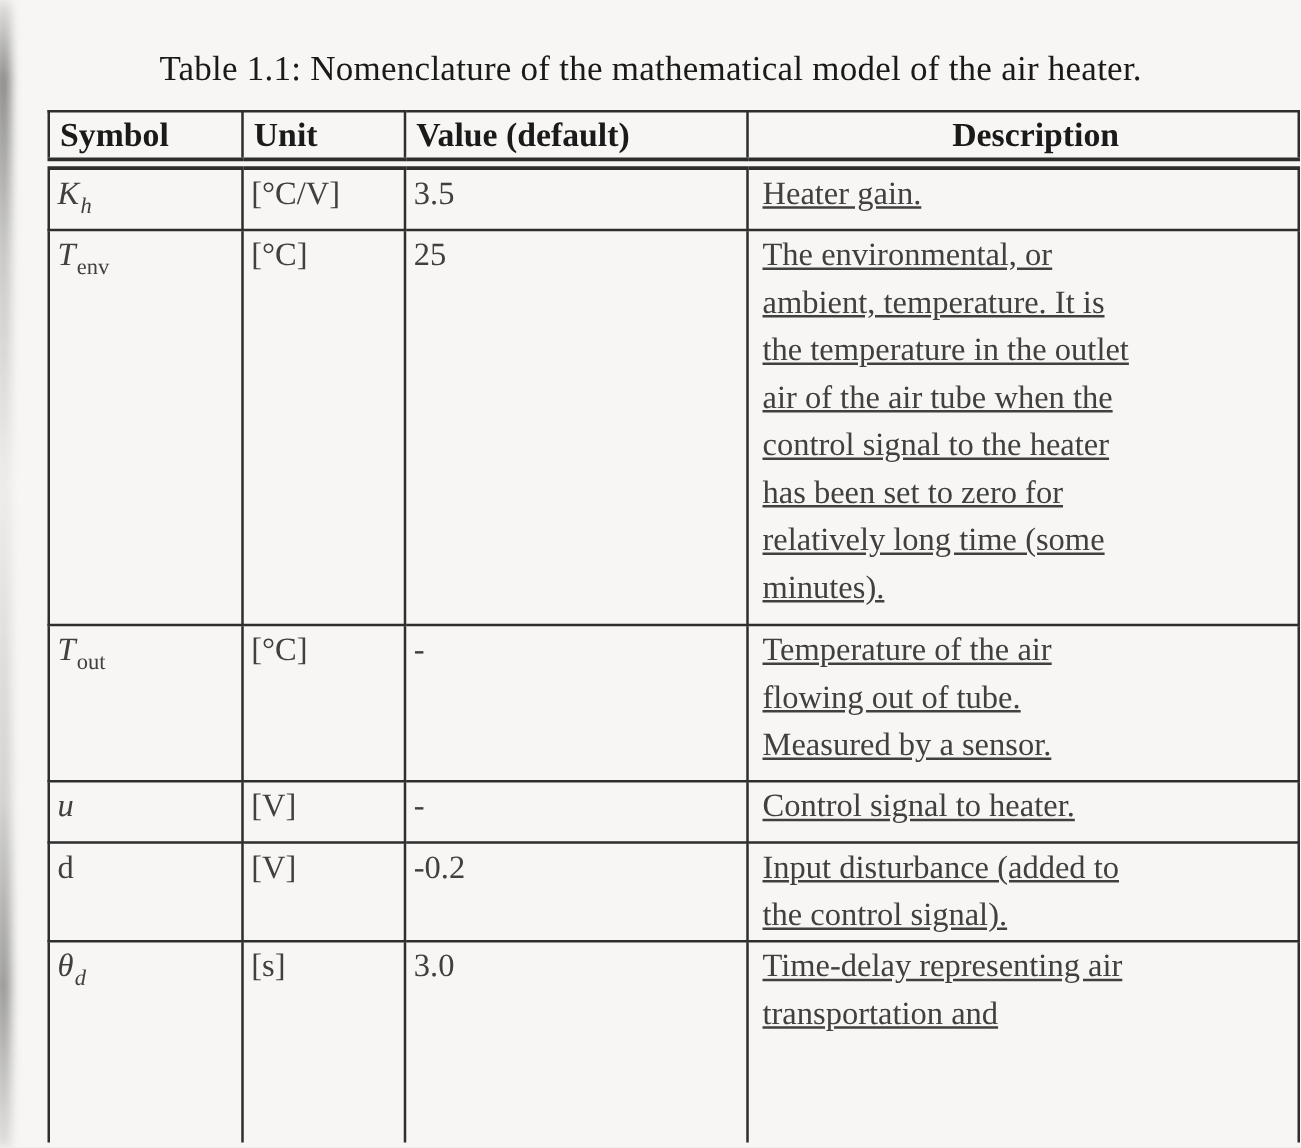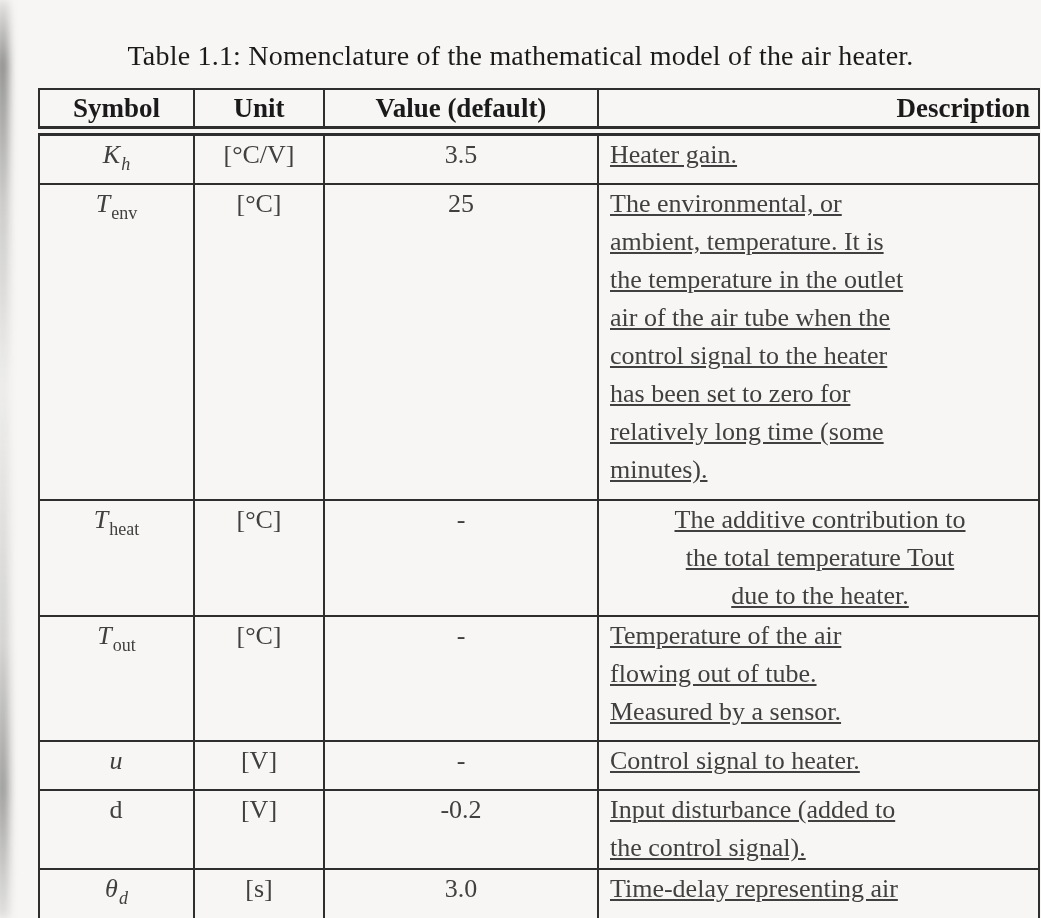--- a/index.html
+++ b/index.html
@@ -39,30 +39,30 @@
 
   th {
     font-size: 27px;
     font-weight: bold;
     height: 36px;
     padding: 0 8px;
     border-bottom: 10px double #2e2e2e;
     text-align: center;
     vertical-align: middle;
   }
-  th.c-desc { text-align: right; padding-left: 28px; }
+  th.c-desc { text-align: center; padding-left: 28px; }
 
   td {
     font-size: 26px;
     line-height: 38px;
     vertical-align: top;
     padding: 0 6px;
     color: #404040;
   }
-  .c-sym, .c-unit, .c-val { text-align: center; }
+  .c-sym, .c-unit, .c-val { text-align: left; }
   td.c-desc {
     text-align: left;
     padding: 0 8px 0 11px;
     white-space: pre-line;
     text-decoration: underline;
   }
   td.c-desc.center-desc { text-align: center; }
 
   .it  { font-style: italic; }
   .sub { font-size: 18px; vertical-align: -7px; margin-left: 1px; }
@@ -131,28 +131,20 @@
           <td class="c-desc">The environmental, or
 ambient, temperature. It is
 the temperature in the outlet
 air of the air tube when the
 control signal to the heater
 has been set to zero for
 relatively long time (some
 minutes).</td>
         </tr>
 
-        <tr class="r2">
-          <td class="c-sym"><span class="it">T</span><span class="sub">heat</span></td>
-          <td class="c-unit">[°C]</td>
-          <td class="c-val">-</td>
-          <td class="c-desc center-desc">The additive contribution to
-the total temperature Tout
-due to the heater.</td>
-        </tr>
 
         <tr class="r3">
           <td class="c-sym"><span class="it">T</span><span class="sub">out</span></td>
           <td class="c-unit">[°C]</td>
           <td class="c-val">-</td>
           <td class="c-desc">Temperature of the air
 flowing out of tube.
 Measured by a sensor.</td>
         </tr>
 

